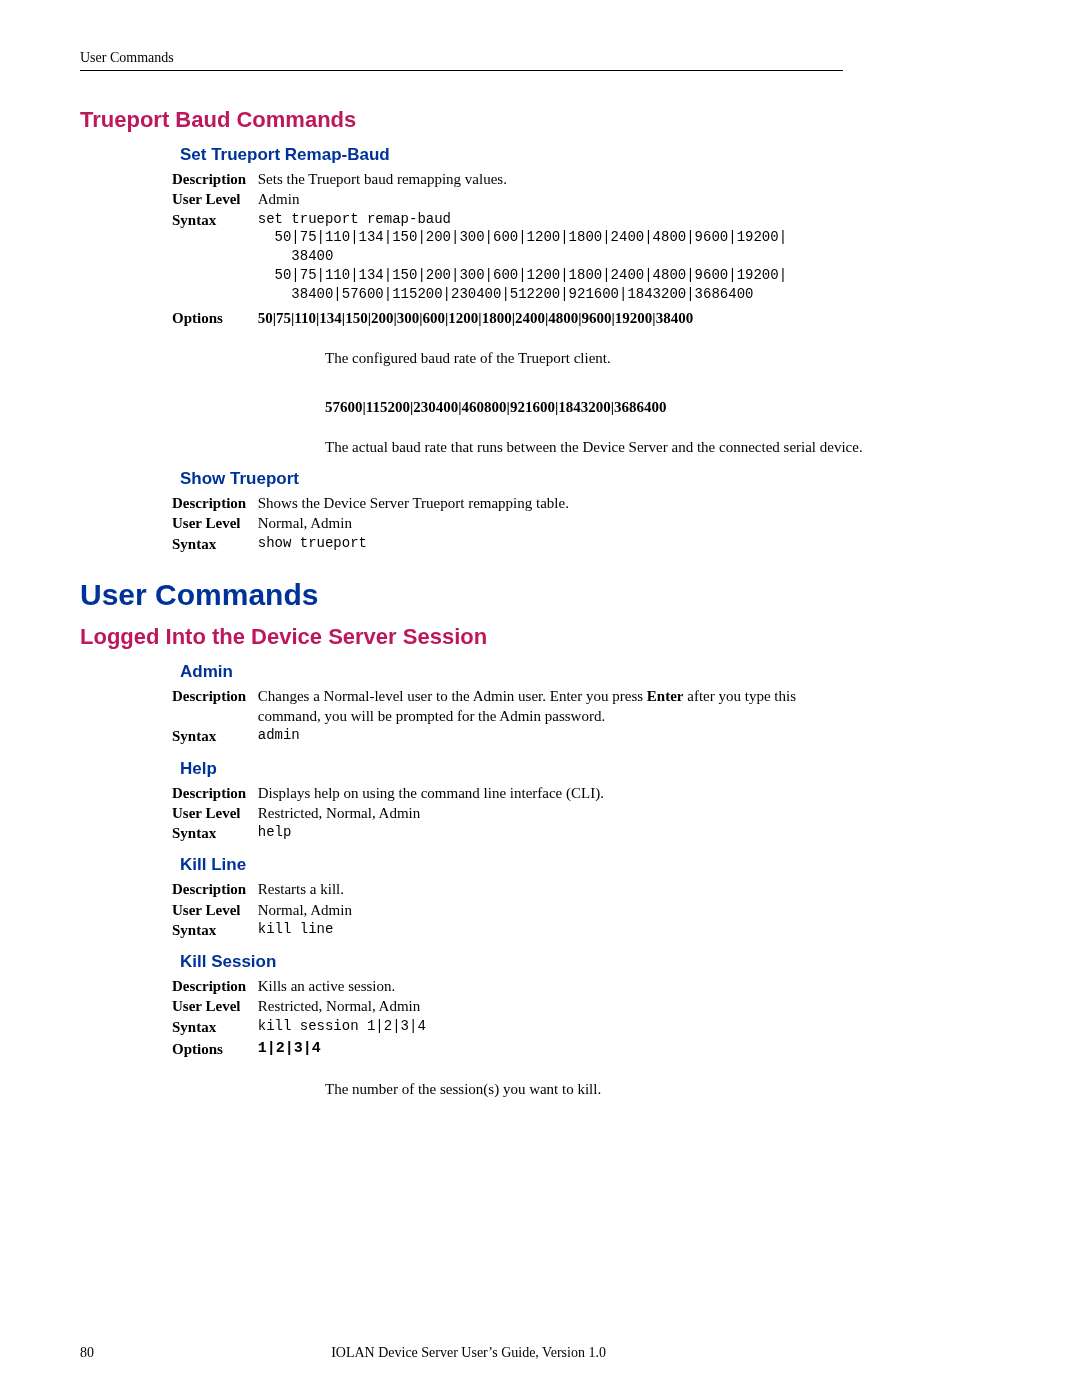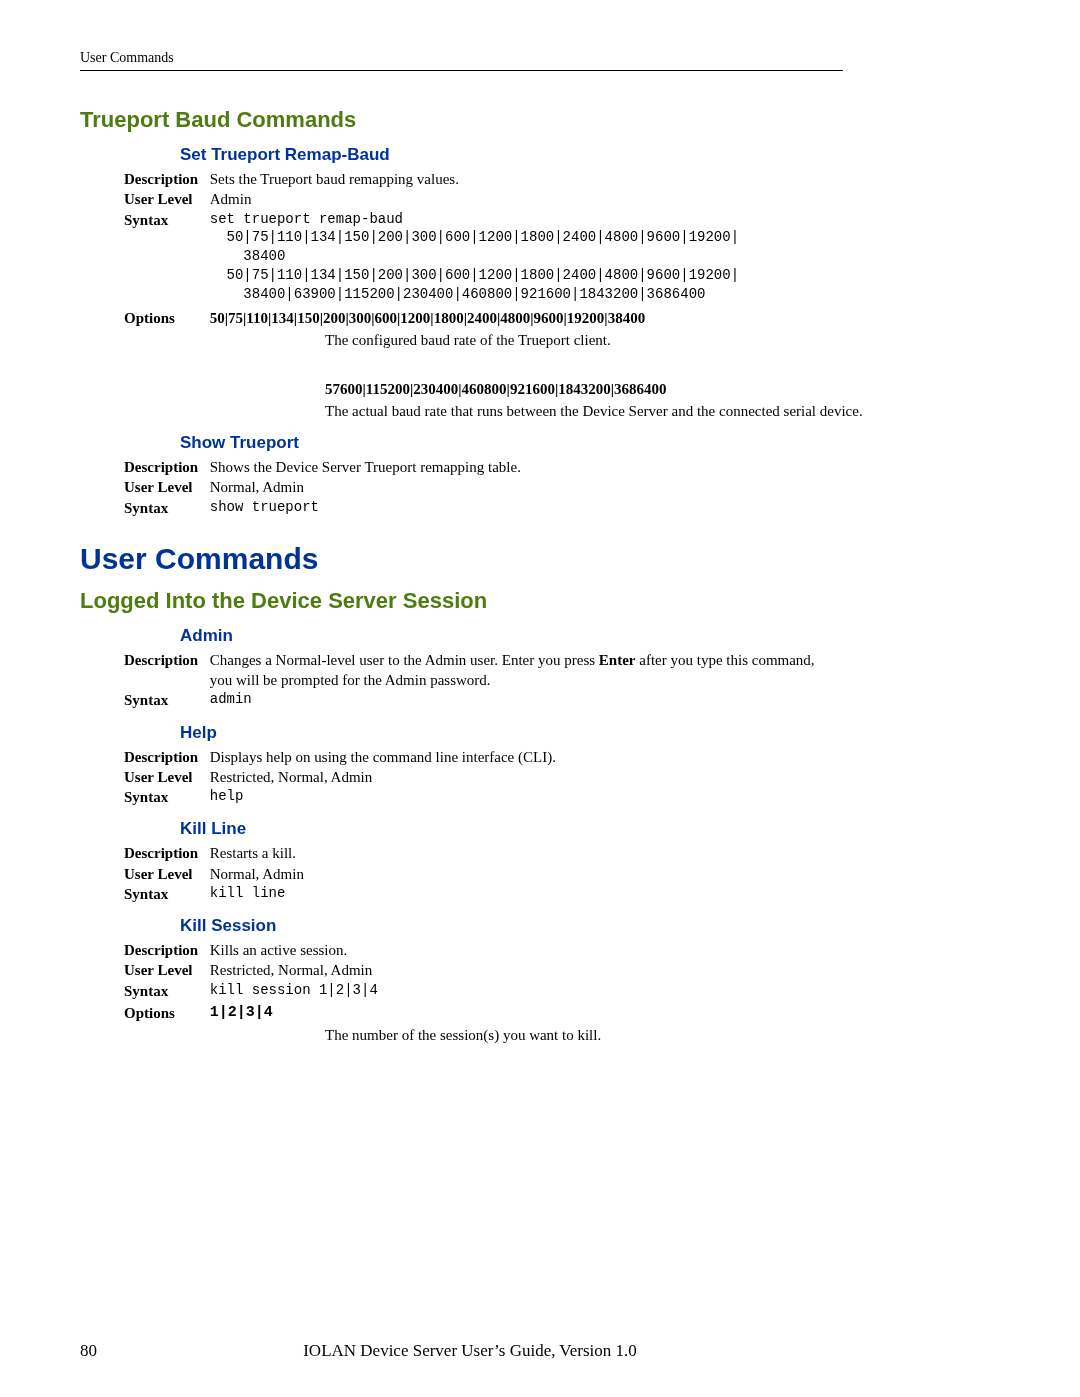--- a/index.html
+++ b/index.html
@@ -30,32 +30,32 @@
     font-family: Arial, Helvetica, sans-serif;
     font-weight: bold;
     font-size: 30px;
     color: #003399;
     margin: 24px 0 10px 0;
   }
   h2.sect {
     font-family: Arial, Helvetica, sans-serif;
     font-weight: bold;
     font-size: 22px;
-    color: #4d7c0f;
+    color: #be185d;
     margin: 12px 0 6px 0;
   }
   h3.sub {
     font-family: Arial, Helvetica, sans-serif;
     font-weight: bold;
     font-size: 17px;
     color: #003399;
     margin: 12px 0 4px 100px;
   }
   .def-block {
-    margin-left: 44px;
+    margin-left: 92px;
     font-size: 15px;
     line-height: 1.35;
   }
   .row { clear: both; }
   .lbl {
     display: inline-block;
     width: 82px;
     font-weight: bold;
     vertical-align: top;
   }
@@ -64,36 +64,36 @@
     width: calc(100% - 90px);
     vertical-align: top;
   }
   .mono {
     font-family: "Courier New", Courier, monospace;
     font-size: 14px;
     white-space: pre;
   }
   .opt-block {
     margin-left: 145px;
-    margin-top: 2px;
+    margin-top: 20px;
     margin-bottom: 6px;
     line-height: 1.35;
   }
   .opt-head {
     font-weight: bold;
     margin-left: 145px;
     margin-top: 8px;
     line-height: 1.35;
   }
   .pg-footer {
     position: absolute;
     bottom: 36px;
     left: 80px;
     right: 80px;
-    font-size: 17px;
+    font-size: 14px;
   }
   .pg-num { float: left; }
   .pg-foot-text { text-align: center; }
 </style>
 </head>
 <body>
 
 <div class="page">
 
   <div class="pg-header">User Commands</div>
@@ -110,21 +110,21 @@
     <div class="row">
       <span class="lbl">User Level</span>
       <span class="val">Admin</span>
     </div>
     <div class="row">
       <span class="lbl">Syntax</span>
       <span class="val mono"><span>set trueport remap-baud</span>
 <span>  50|75|110|134|150|200|300|600|1200|1800|2400|4800|9600|19200|</span>
 <span>    38400</span>
 <span>  50|75|110|134|150|200|300|600|1200|1800|2400|4800|9600|19200|</span>
-<span>    38400|63900|115200|230400|460800|921600|1843200|3686400</span></span>
+<span>    38400|57600|115200|230400|512200|921600|1843200|3686400</span></span>
     </div>
     <div class="row" style="margin-top:4px;">
       <span class="lbl">Options</span>
       <span class="val" style="font-weight:bold;">50|75|110|134|150|200|300|600|1200|1800|2400|4800|9600|19200|38400</span>
     </div>
   </div>
   <div class="opt-block" style="margin-left:245px;">The configured baud rate of the Trueport client.</div>
   <div class="opt-head" style="margin-left:245px;">
     <br>
     <span>57600|115200|230400|460800|921600|1843200|3686400</span>

